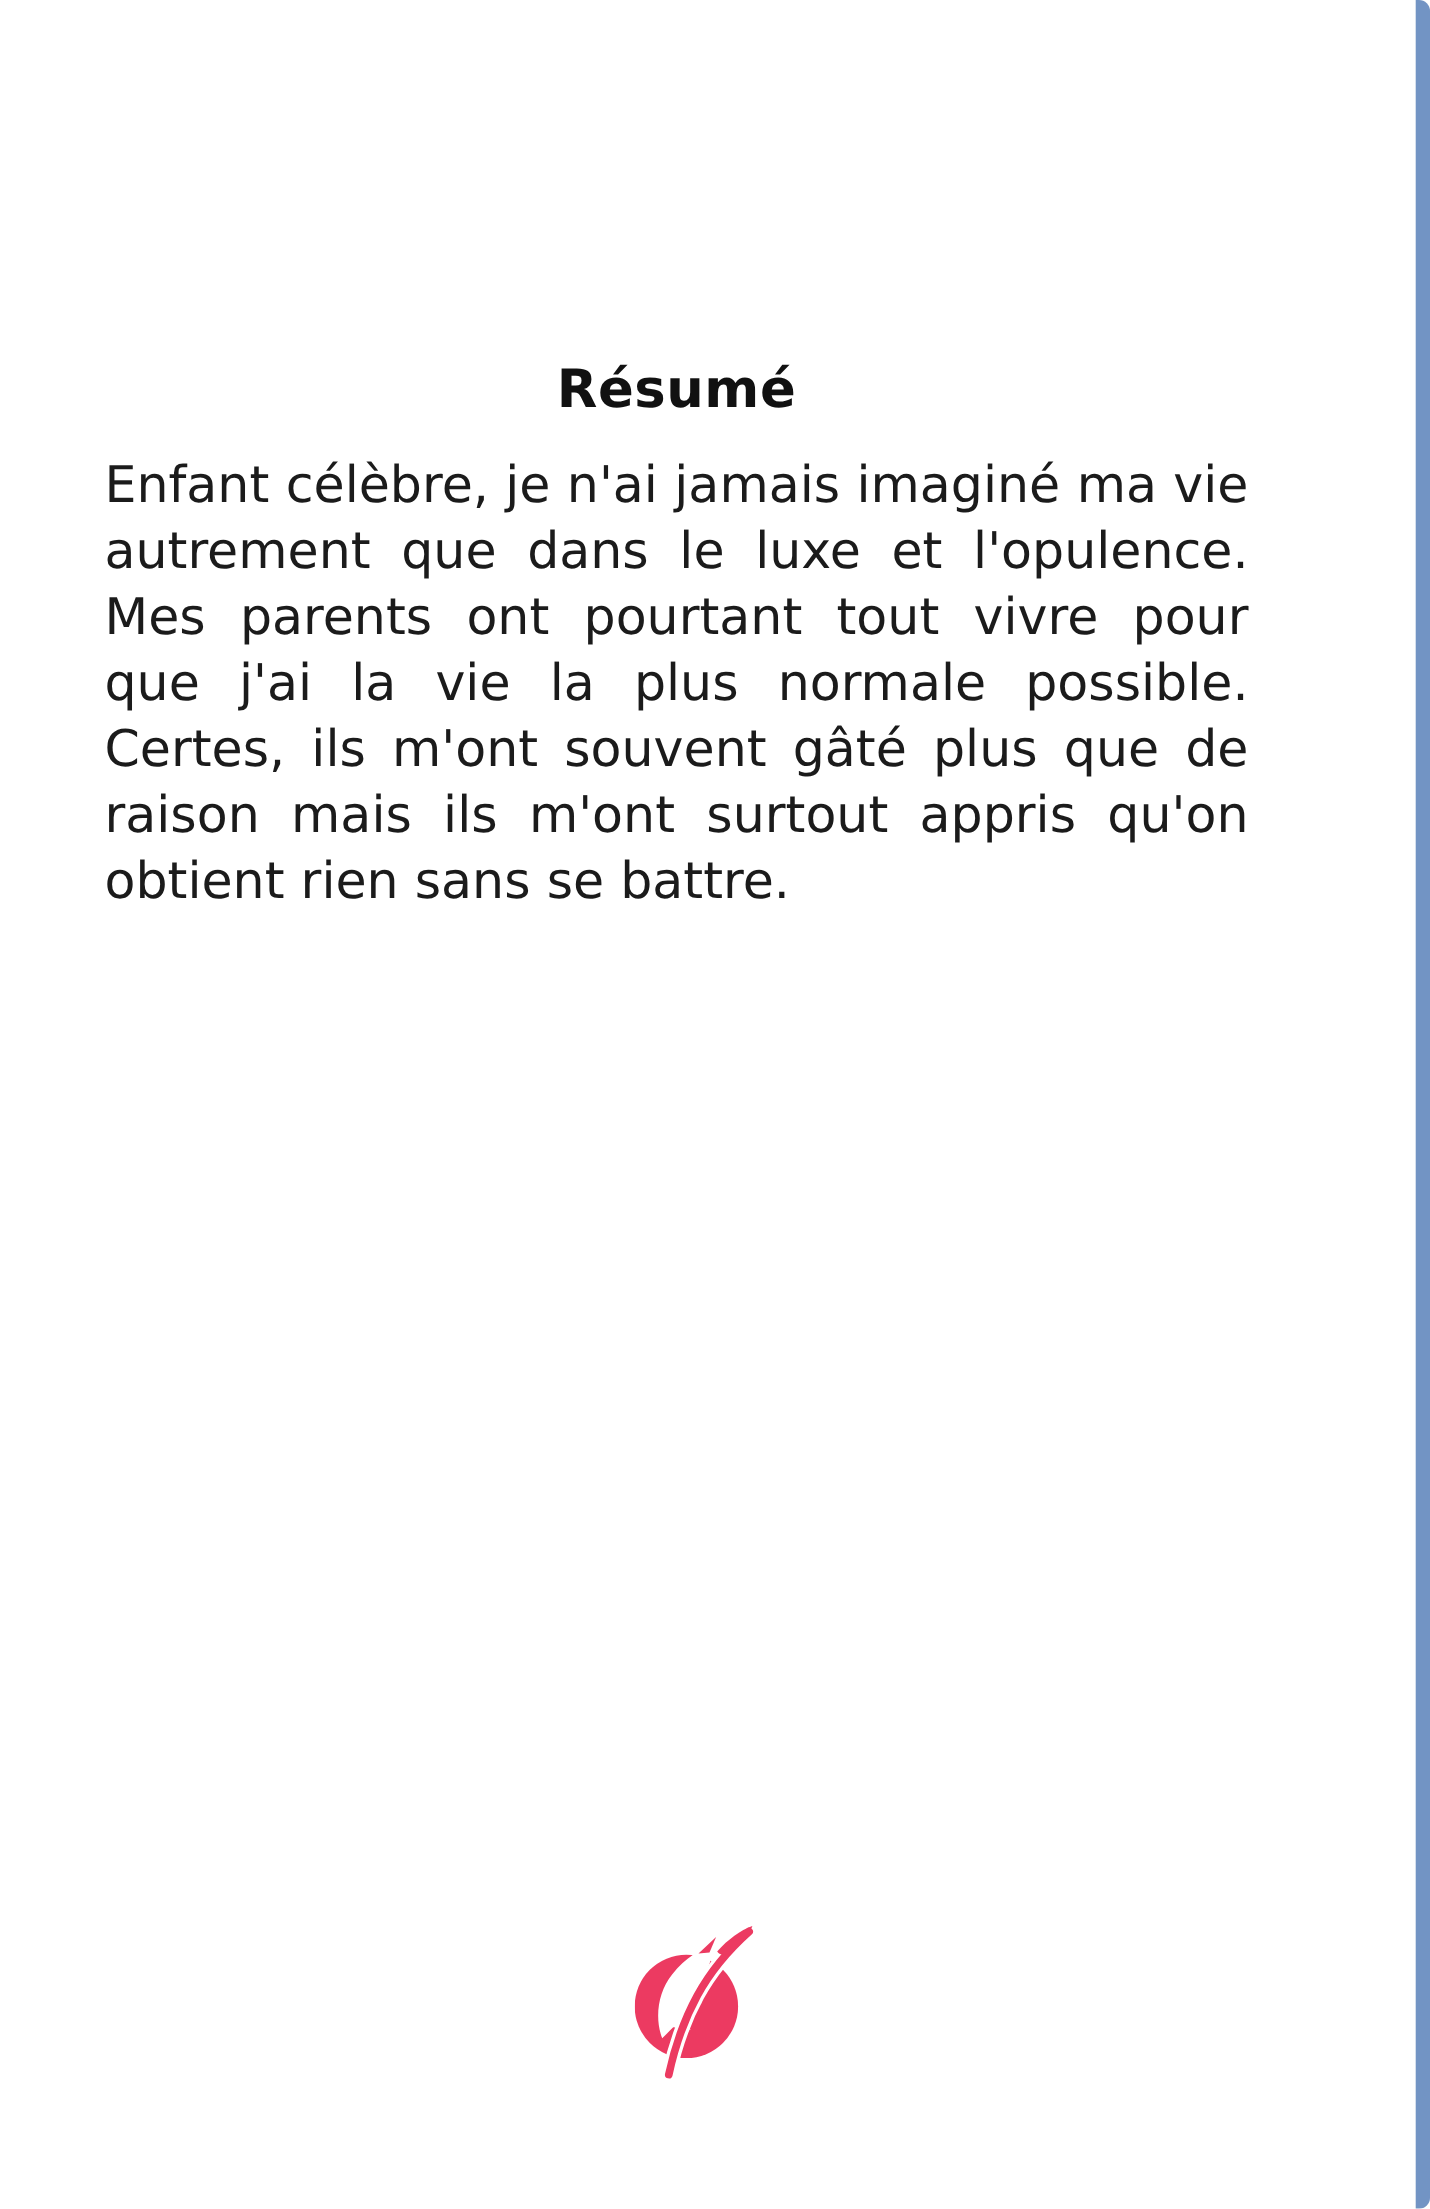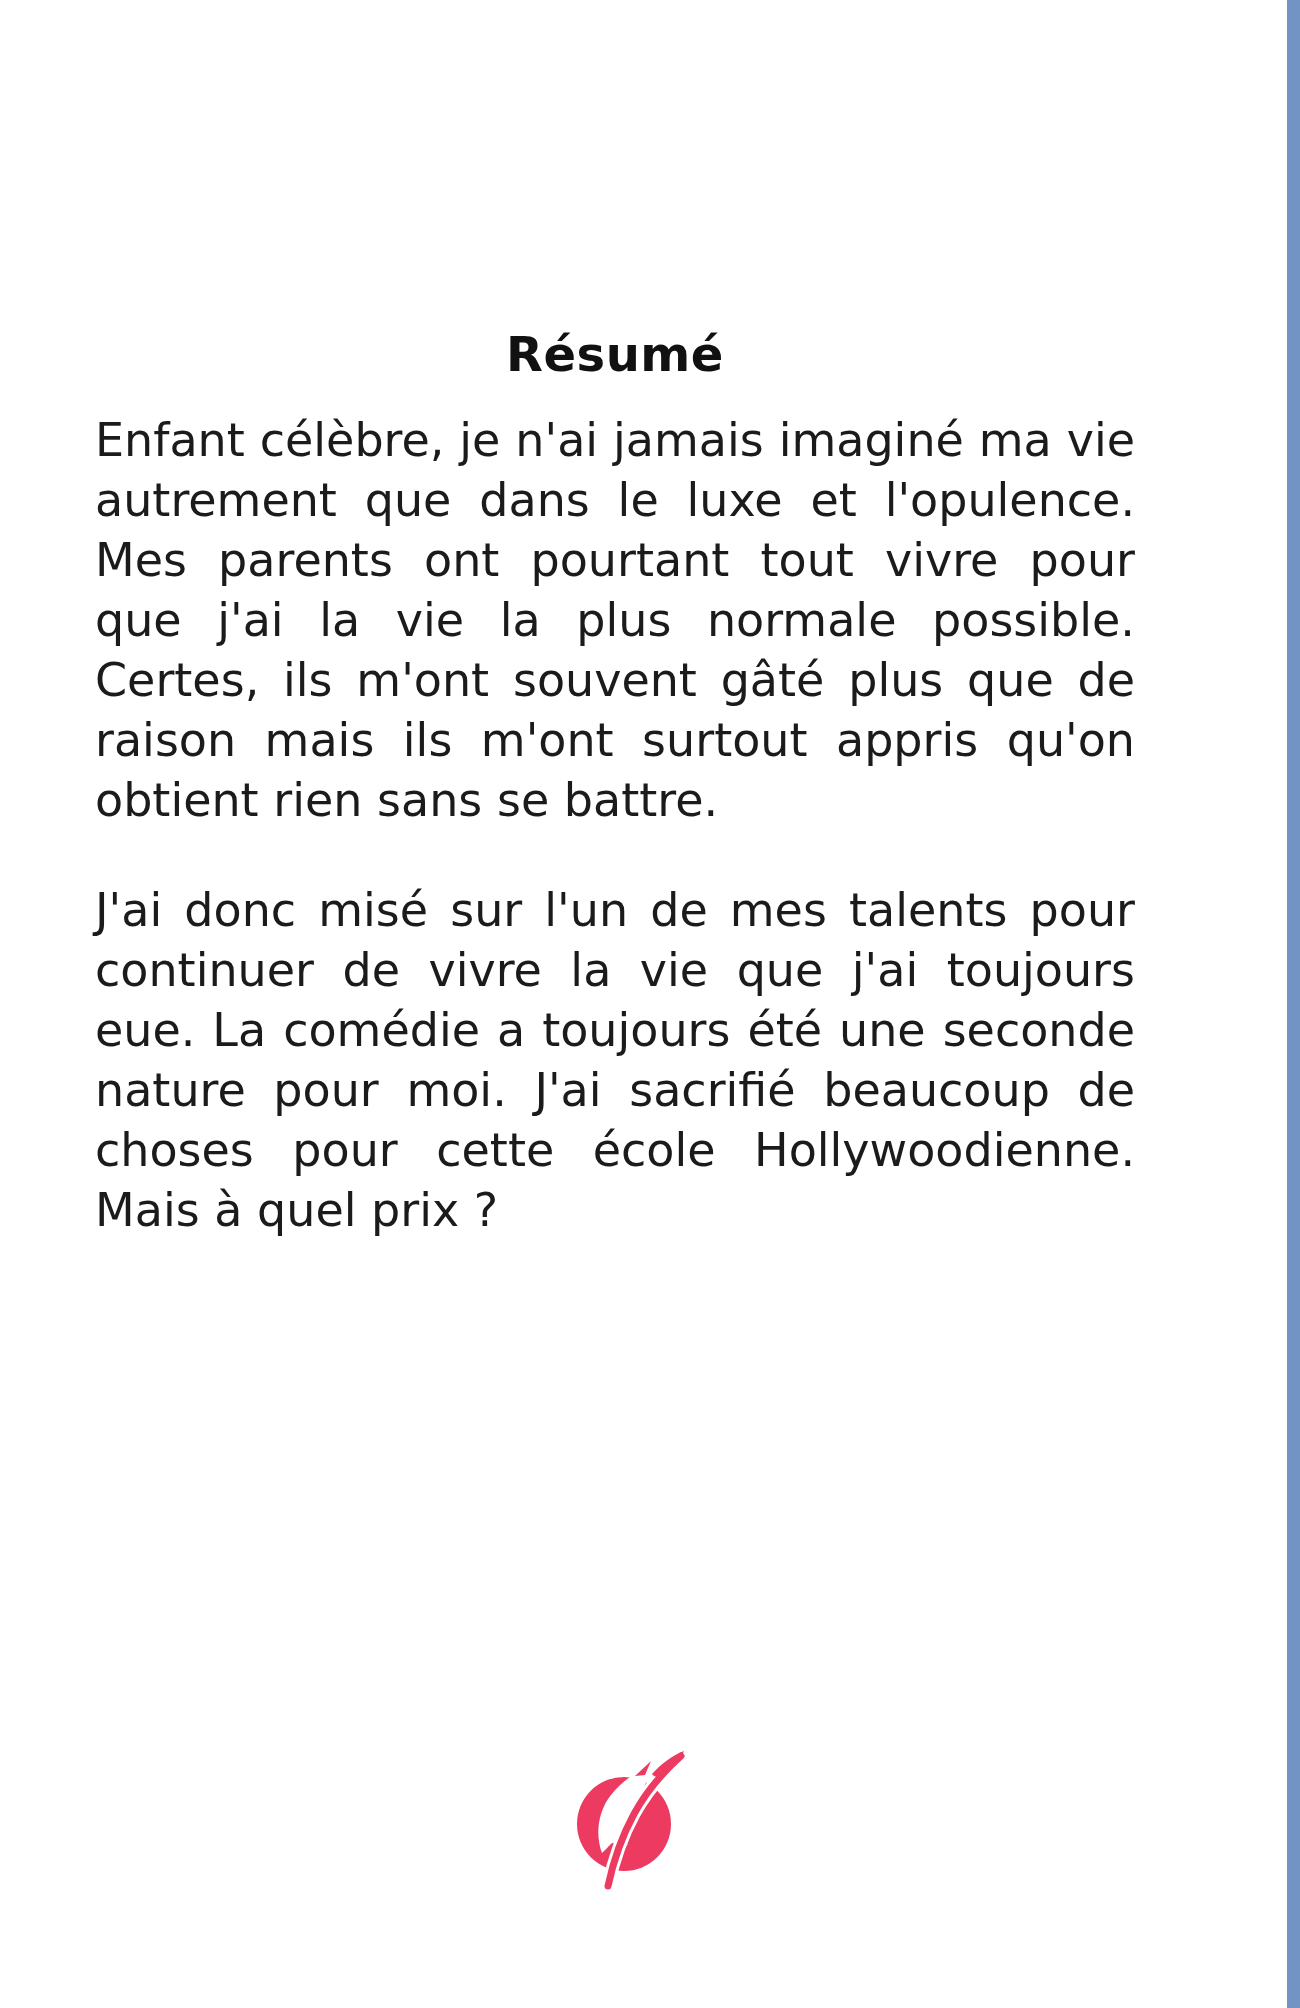--- a/index.html
+++ b/index.html
@@ -7,20 +7,21 @@
     padding: 0;
     background: #ffffff;
   }
   .screen {
     position: relative;
     width: 1300px;
     height: 2008px;
     background: #ffffff;
     overflow: hidden;
     font-family: "DejaVu Sans", "Liberation Sans", sans-serif;
+    border-radius: 10px;
   }
   .accent-bar {
     position: absolute;
     top: 0;
     right: 0;
     width: 13px;
     height: 100%;
   }
   .page-title {
     position: absolute;
@@ -62,21 +63,20 @@
 </style>
 </head>
 <body>
 
 <div class="screen">
 
   <h1 class="page-title" style="color: rgb(17, 17, 17);">Résumé</h1>
 
   <div class="body-text" style="color: rgb(27, 27, 27);">
     <p>Enfant célèbre, je n'ai jamais imaginé ma vie autrement que dans le luxe et l'opulence. Mes parents ont pourtant tout vivre pour que j'ai la vie la plus normale possible. Certes, ils m'ont souvent gâté plus que de raison mais ils m'ont surtout appris qu'on obtient rien sans se battre.</p>
-    <p>J'ai donc misé sur l'un de mes talents pour continuer de vivre la vie que j'ai toujours eue. La comédie a toujours été une seconde nature pour moi. J'ai sacrifié beaucoup de choses pour cette école Hollywoodienne. Mais à quel prix ?</p>
   </div>
 
   <div class="logo" style="color: rgb(236, 58, 97);">
     <svg viewBox="0 0 118 140" xmlns="http://www.w3.org/2000/svg" aria-hidden="true">
 
       <circle cx="47" cy="74" r="47" fill="currentColor"></circle>
 
       <path fill="#ffffff" d="M25,103
                C18,85 21,61 34,45
                C46,30 60,21 73,18

